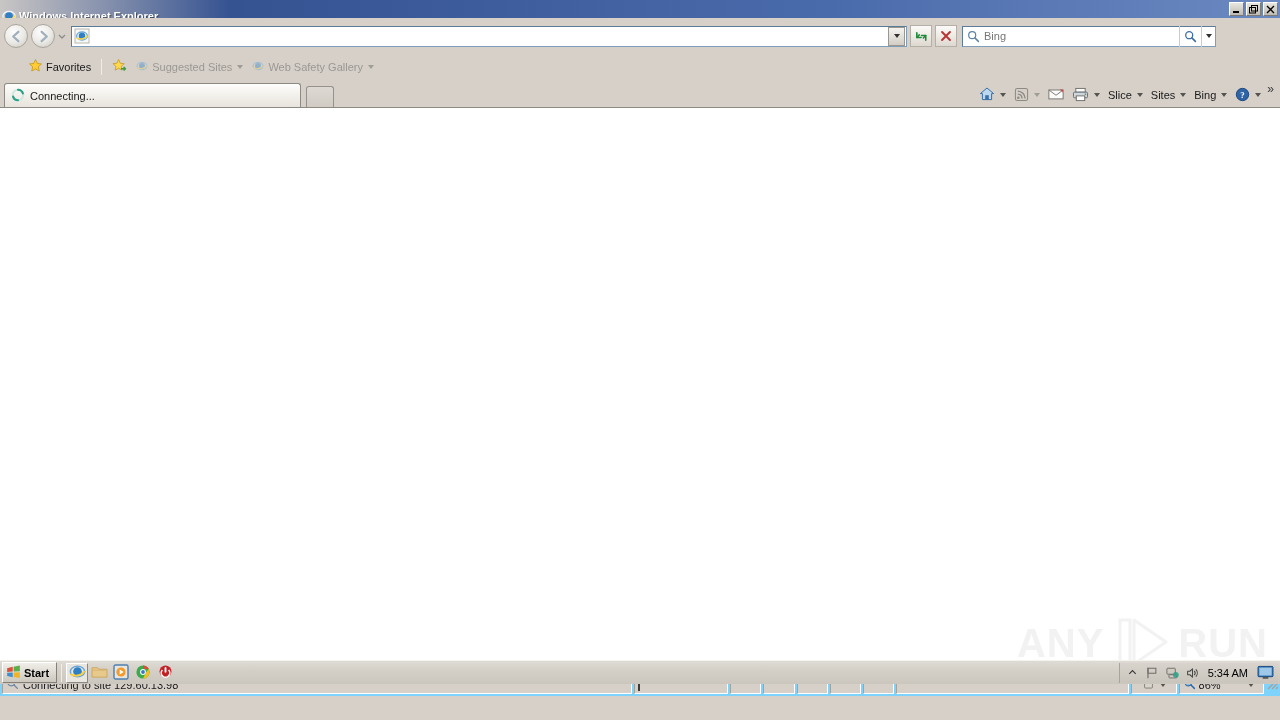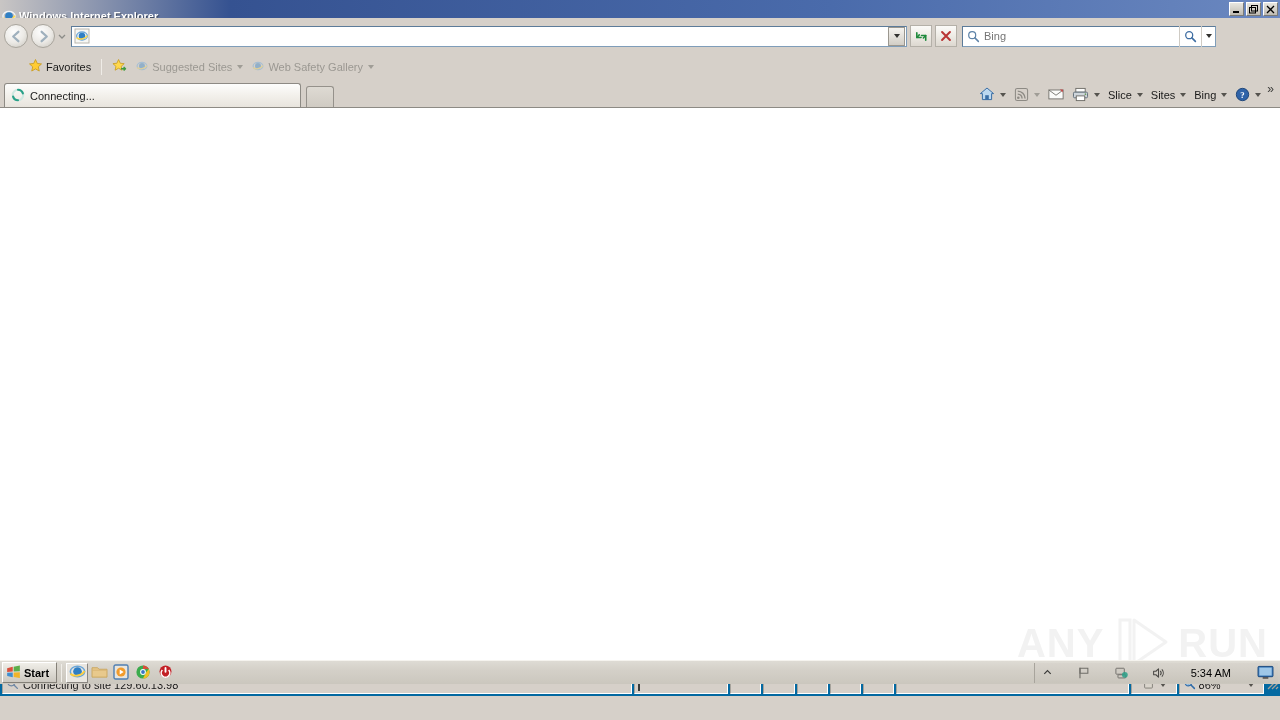--- a/index.html
+++ b/index.html
@@ -177,21 +177,21 @@
   }
   .wm-text {
     font-family: "Liberation Sans", sans-serif;
     font-size: 40px; font-weight: bold; color: #f2f2f2;
     letter-spacing: 1px; line-height: 1;
   }
 
   
   #statusbar {
     position: absolute; left: 0; top: 672px; width: 1280px; height: 24px;
-    background: #0369a1; display: flex; align-items: center;
+    background: #7dd3fc; display: flex; align-items: center;
     border-top: 1px solid #f2efe9;
   }
   .sb-panel {
     height: 18px; margin: 0 1px;
     border: 1px solid #a5a29b; border-right-color: #ffffff; border-bottom-color: #ffffff;
     background: #d6d0c9;
     display: flex; align-items: center; padding: 0 3px; gap: 4px;
     overflow: hidden;
   }
   #sb-main { width: 651px; margin-left: 2px; }
@@ -229,21 +229,21 @@
   .ql-btn {
     width: 22px; height: 20px; flex: none;
     display: flex; align-items: center; justify-content: center;
   }
   .ql-btn.active {
     background: #e9e6e0;
     border: 1px solid #8a8681; border-top-color: #ffffff; border-left-color: #ffffff;
   }
   #tray {
     margin-left: auto; height: 20px; margin-right: 2px;
-    display: flex; align-items: center; gap: 22px;
+    display: flex; align-items: center; gap: 5px;
     padding: 0 4px 0 5px; flex: none;
     border-left: 1px solid #a8a49c;
     background: linear-gradient(to bottom, #d8d4cd, #c9c5bc);
   }
   #tray-time { font-size: 11px; color: #000; margin: 0 3px; white-space: nowrap; }
   #show-desktop {
     width: 18px; height: 18px; flex: none;
     display: flex; align-items: center; justify-content: center;
   }
   .tray-icon { width: 15px; height: 15px; display: flex; align-items: center; justify-content: center; flex: none; }

